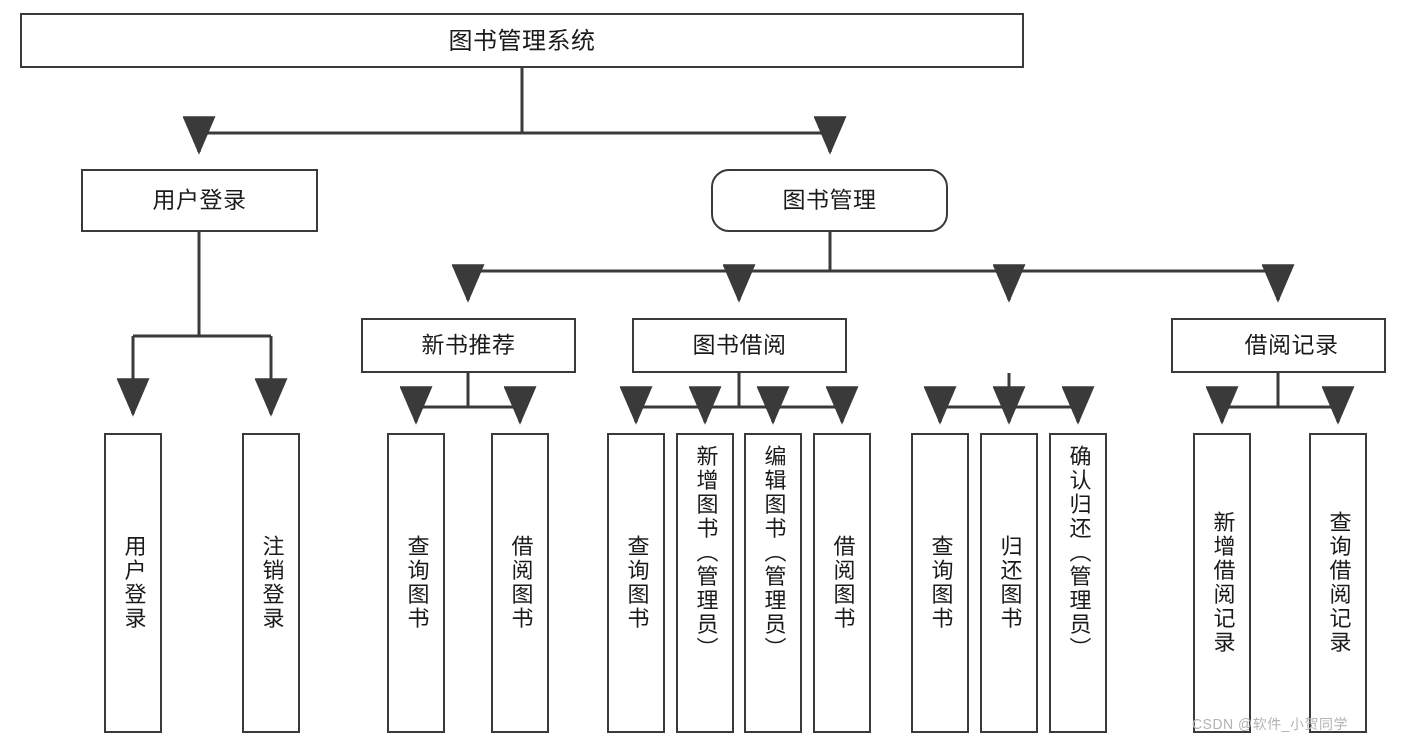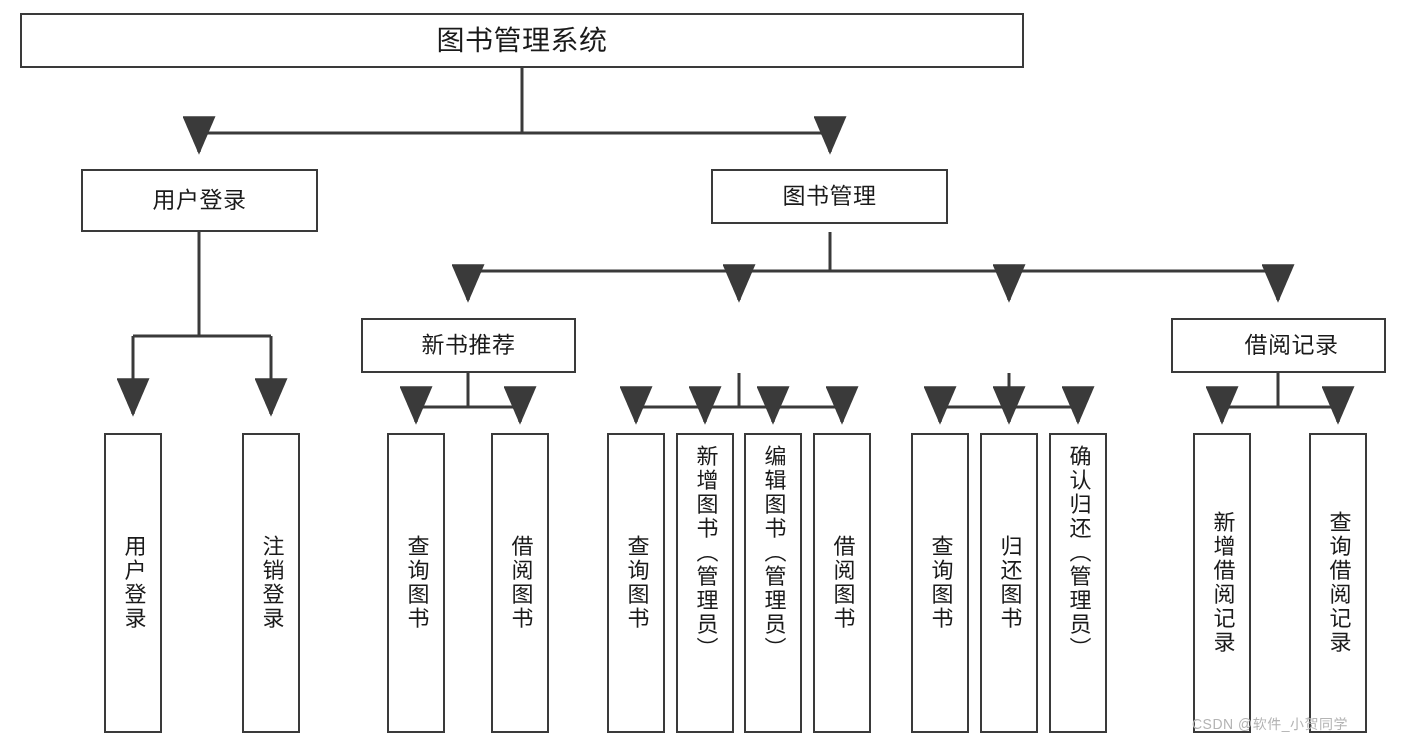--- a/index.html
+++ b/index.html
@@ -40,21 +40,21 @@
     display: block;
     text-align: center;
     line-height: 1.25;
     letter-spacing: 0.5px;
   }
   
   .node.h .label {
     writing-mode: horizontal-tb;
     font-size: 23px;
   }
-  .node.root .label { font-size: 28px; }
+  .node.root .label { font-size: 24px; }
   
   .node.v {
     align-items: flex-start;
     padding-top: 10px;
   }
   .node.v .label {
     writing-mode: vertical-rl;
     text-orientation: upright;
     font-size: 22px;
     line-height: 1.32;
@@ -133,27 +133,30 @@
     </g>
   </svg>
 
   <div class="node h root" style="left:20px; top:13px; width:1004px; height:55px;">
     <span class="label">图书管理系统</span>
   </div>
 
   <div class="node h" style="left:81px; top:169px; width:237px; height:63px;">
     <span class="label">用户登录</span>
   </div>
-  <div class="node h" style="left:711px; top:169px; width:237px; height:55px;">
+  <div class="node h" style="left:711px; top:169px; width:237px; height:63px;border-radius:18px;">
     <span class="label">图书管理</span>
   </div>
 
   <div class="node h" style="left:361px; top:318px; width:215px; height:55px;">
     <span class="label">新书推荐</span>
   </div>
+  <div class="node h" style="left:632px; top:318px; width:215px; height:55px;">
+    <span class="label">图书借阅</span>
+  </div>
   <div class="node h" style="left:1171px; top:318px; width:215px; height:55px;padding-left:26px;">
     <span class="label">借阅记录</span>
   </div>
 
   <div class="node v centerv" style="left:104px; top:433px; width:58px; height:300px;">
     <span class="label">用户登录</span>
   </div>
   <div class="node v centerv" style="left:242px; top:433px; width:58px; height:300px;">
     <span class="label">注销登录</span>
   </div>

